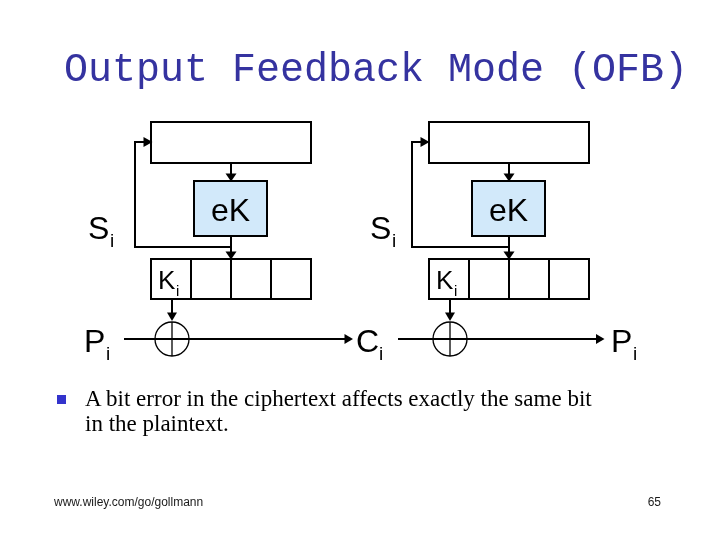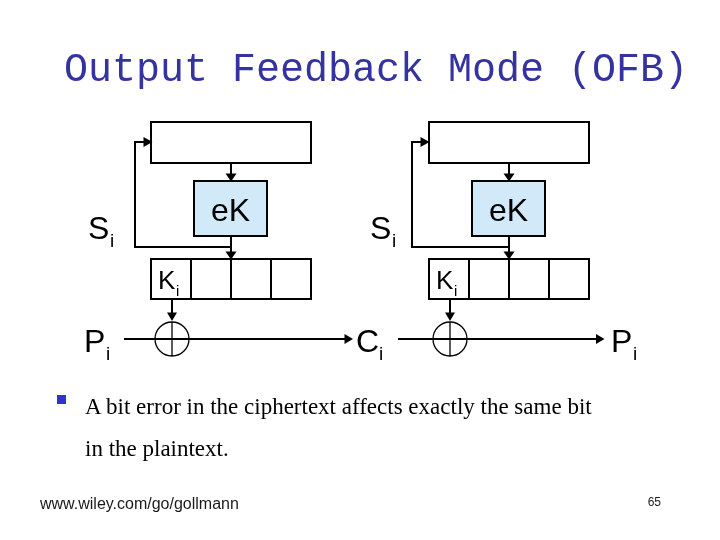--- a/index.html
+++ b/index.html
@@ -21,26 +21,26 @@
   .bullet-item{
     position:absolute;left:57px;top:386px;width:560px;
     display:flex;align-items:flex-start;
   }
   .bullet-marker{
     flex:0 0 auto;width:9px;height:9px;background:#3333cc;
     margin-top:9px;margin-right:19px;
   }
   .bullet-text{
     font-family:"Liberation Serif",serif;
-    font-size:23px;line-height:42px;color:#000000;
+    font-size:23px;line-height:25px;color:#000000;
     width:512px;
   }
   .footer-url{
-    position:absolute;left:40px;top:495px;
-    font-size:16px;color:#1a1a1a;
+    position:absolute;left:54px;top:495px;
+    font-size:12px;color:#1a1a1a;
     font-family:"Liberation Sans",sans-serif;
   }
   .page-number{
     position:absolute;right:59px;top:495px;
     font-size:12px;color:#1a1a1a;
     font-family:"Liberation Sans",sans-serif;
   }
   svg text{
     font-family:"Liberation Sans",sans-serif;
     fill:#000000;

